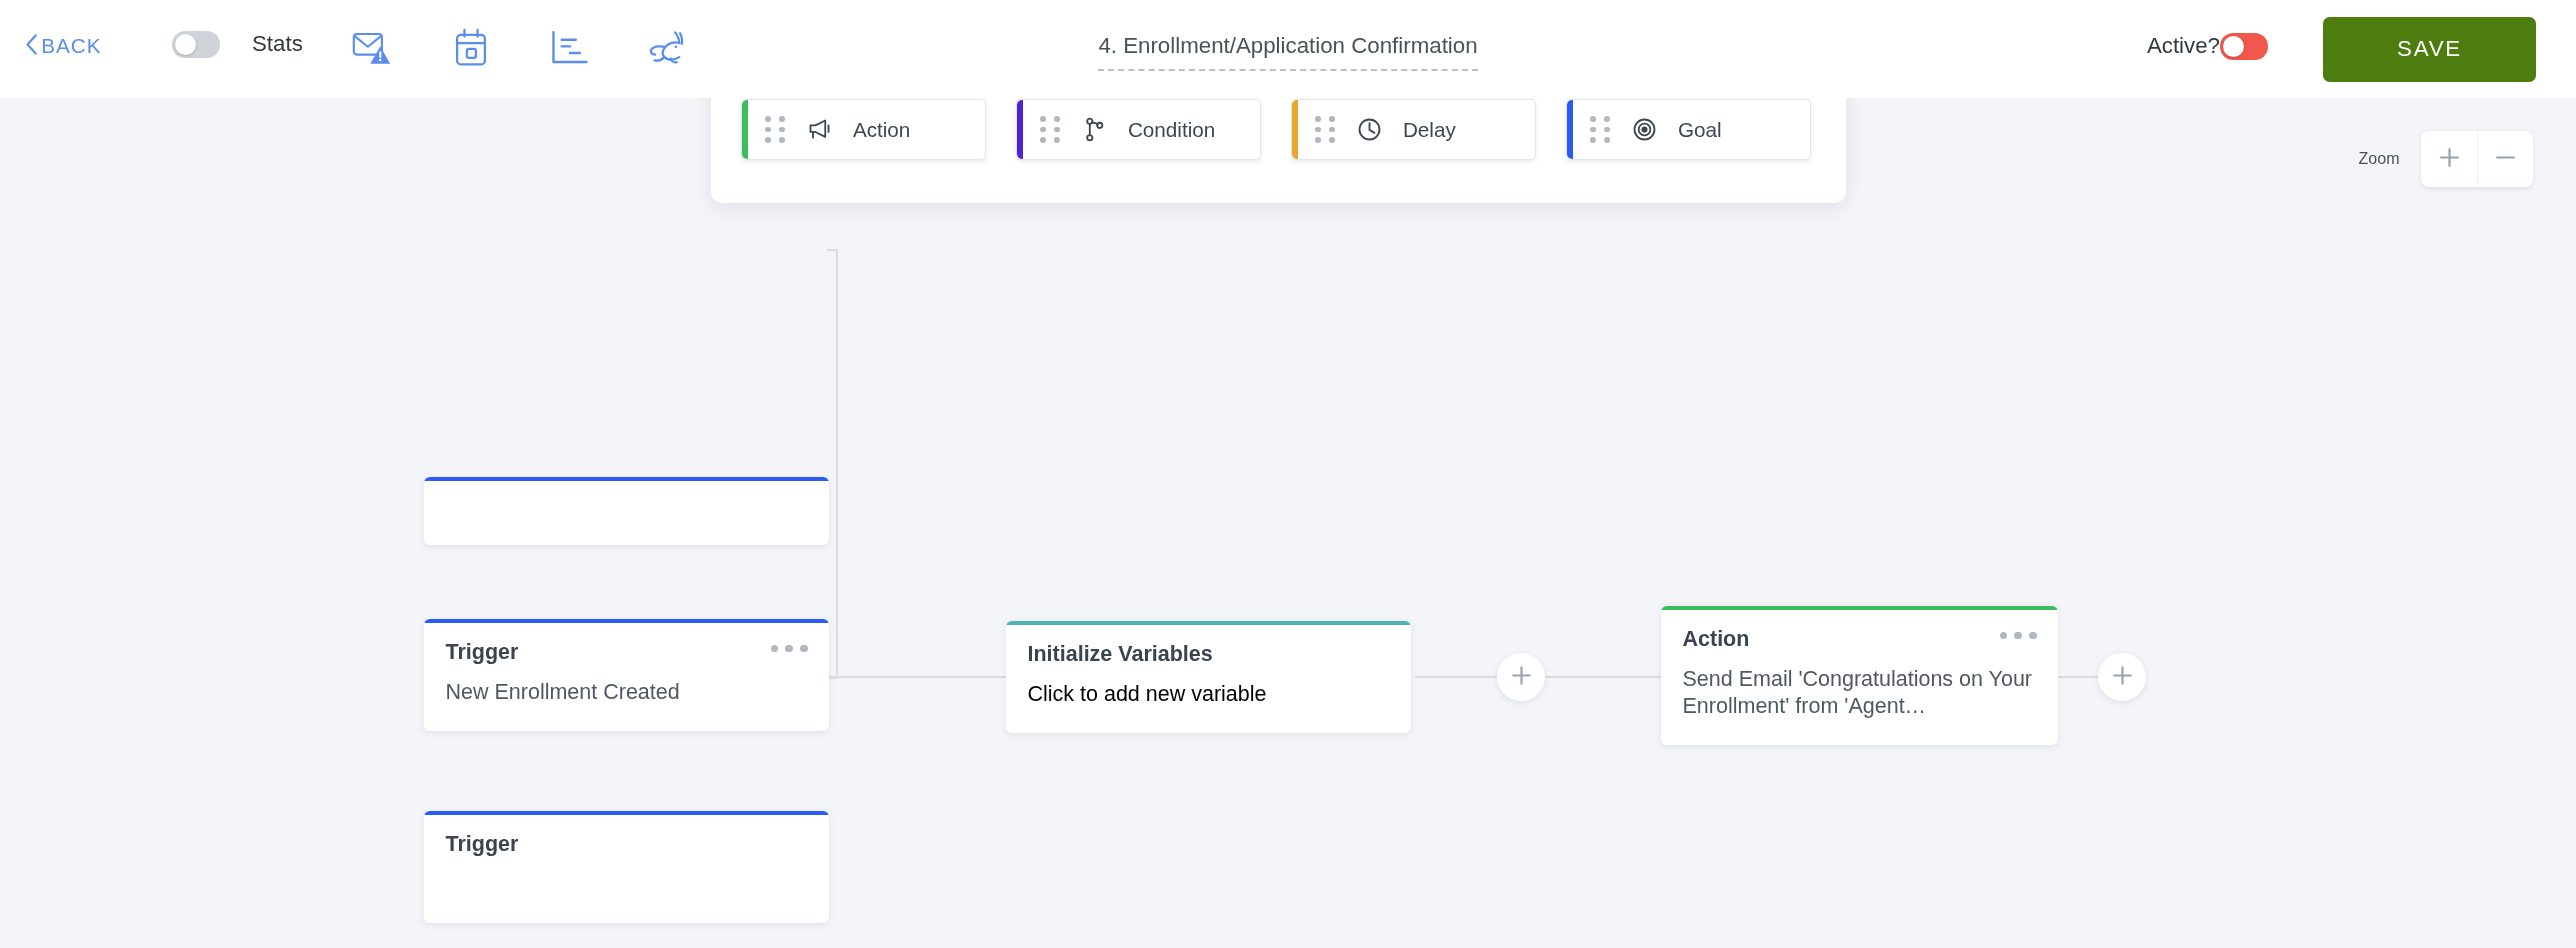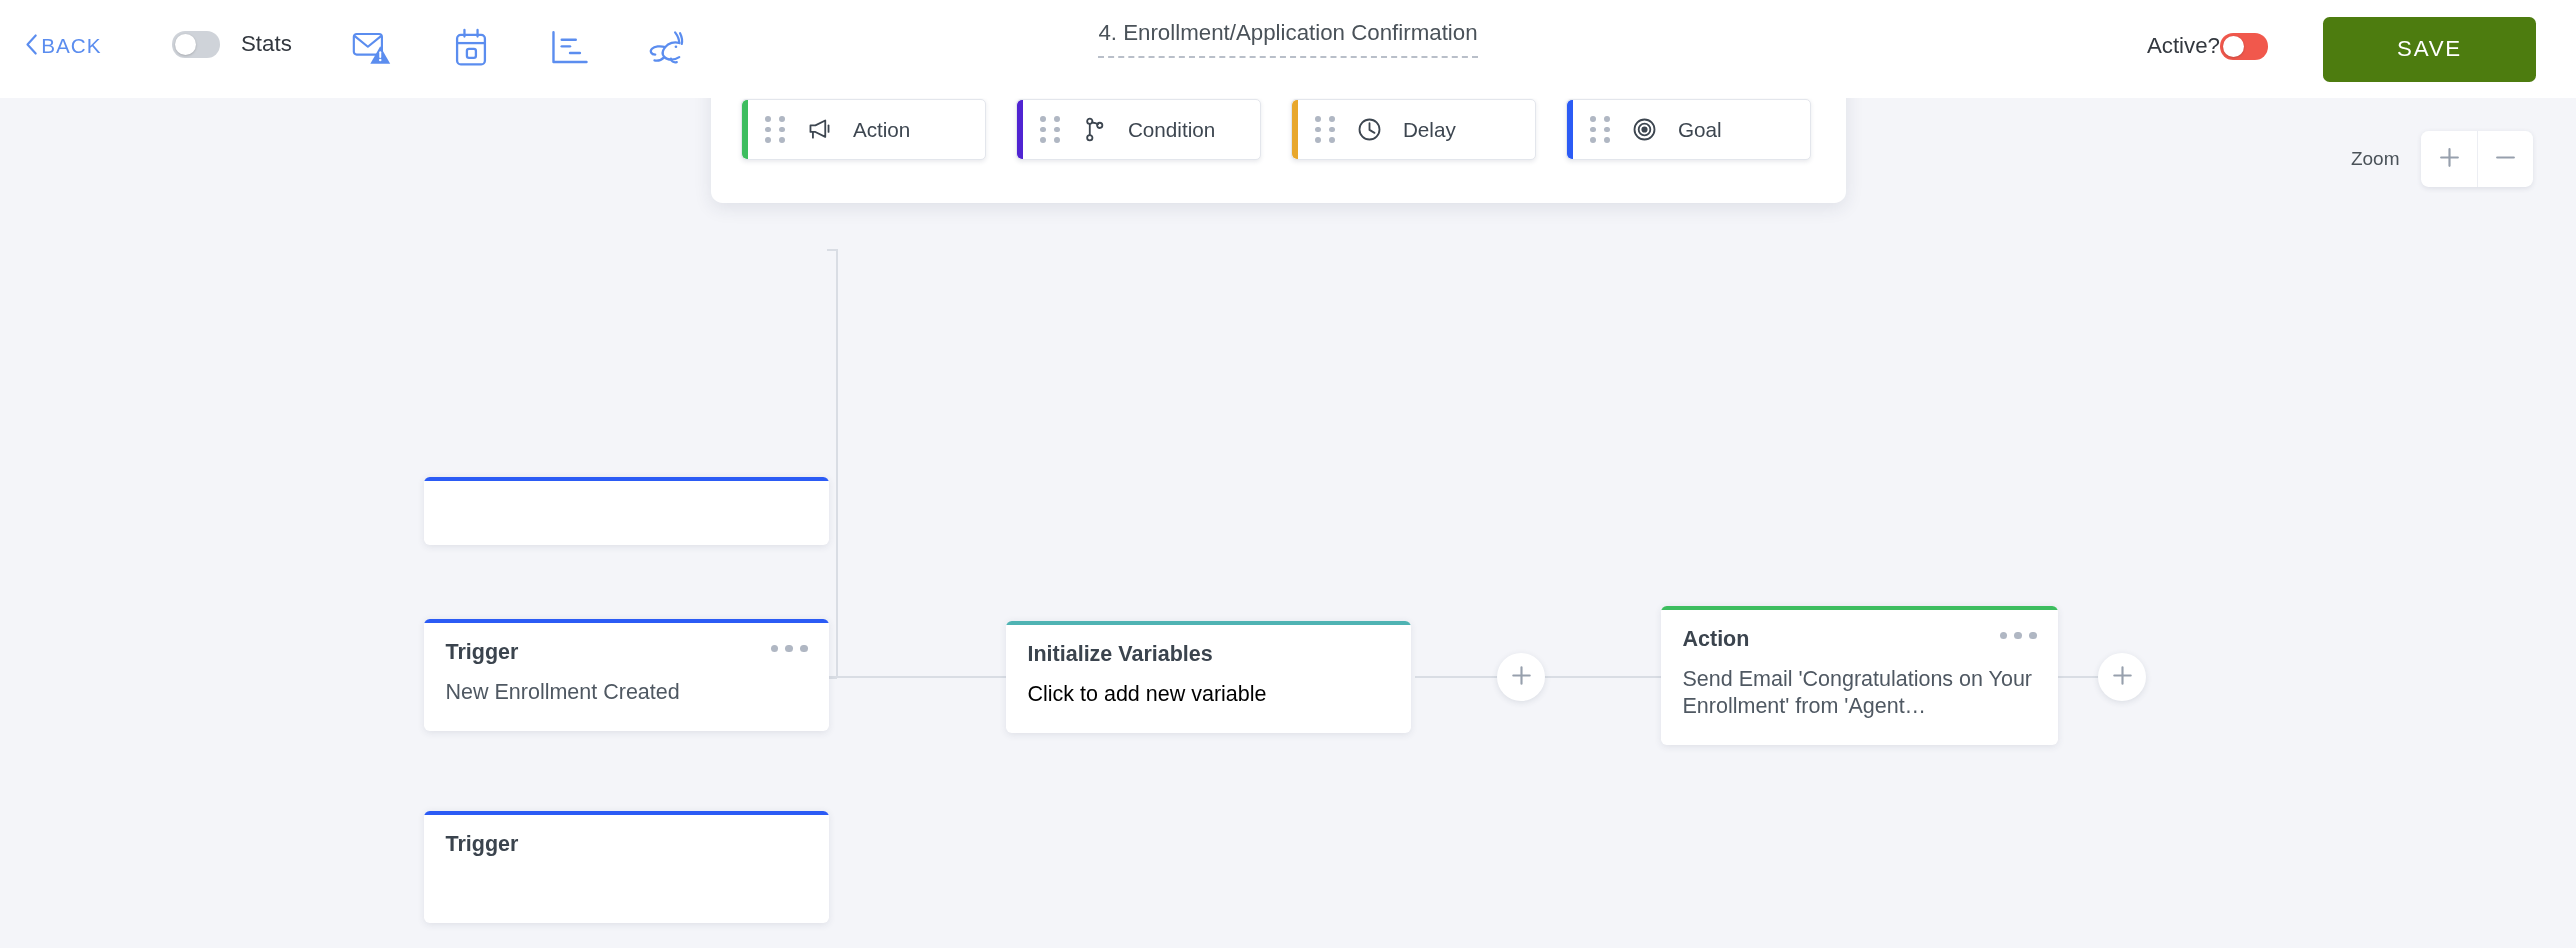--- a/index.html
+++ b/index.html
@@ -24,21 +24,21 @@
     color: #5b8def; cursor: pointer;
   }
   .back-chevron { display: block; }
   .back-label {
     font-size: 20.7px; letter-spacing: 1px; font-weight: 400;
     color: #5b8def;
   }
 
   .stats-group {
     position: absolute; left: 172px; top: 31px;
-    display: flex; align-items: flex-start; gap: 21px;
+    display: flex; align-items: flex-start; gap: 32px;
   }
   .toggle {
     position: relative; width: 48px; height: 26.5px;
     border-radius: 13.2px; background: #cfd3d9; cursor: pointer;
   }
   .toggle .knob {
     position: absolute; top: 2.5px; left: 2.5px;
     width: 21.5px; height: 21.5px; border-radius: 50%;
     background: #ffffff;
     box-shadow: 0 0.8px 2.5px rgba(0,0,0,.22);
@@ -59,20 +59,21 @@
   .wf-title {
     position: absolute; left: 0; top: 20px;
     width: 2576px; text-align: center;
     pointer-events: none;
   }
   .wf-title-text {
     display: inline-block;
     font-size: 22.3px; color: #4a5259; font-weight: 400;
     padding-bottom: 10px;
     border-bottom: 2.5px dashed #b9bfc9;
+    margin-top: 13px;
   }
 
   .active-group {
     position: absolute; right: 308px; top: 33px;
     display: flex; align-items: center; gap: 0;
   }
   .active-label { font-size: 22.3px; color: #33383f; }
 
   .save-btn {
     position: absolute; right: 40px; top: 16.5px;
@@ -114,21 +115,21 @@
   .grip { display: grid; grid-template-columns: 7.4px 7.4px; gap: 5px 6.6px; }
   .grip i { width: 5.8px; height: 5.8px; border-radius: 50%; background: #b0b7c3; display: block; }
   .pal-icon { display: flex; align-items: center; justify-content: center; width: 26.5px; }
   .pal-label { font-size: 20.7px; color: #3d4650; }
 
   
   .zoom-wrap {
     position: absolute; right: 43px; top: 131px;
     display: flex; align-items: center; gap: 21.5px; z-index: 20;
   }
-  .zoom-label { font-size: 19px; color: #4a5259; }
+  .zoom-label { font-size: 16px; color: #4a5259; }
   .zoom-buttons {
     display: flex; background: #ffffff; border-radius: 7.4px;
     box-shadow: 0 1.7px 5px rgba(40,50,80,.10); overflow: hidden;
   }
   .zoom-buttons > div {
     width: 56px; height: 56px;
     display: flex; align-items: center; justify-content: center;
     cursor: pointer;
   }
   .zoom-buttons > div + div { border-left: 0.8px solid #eceef3; }

